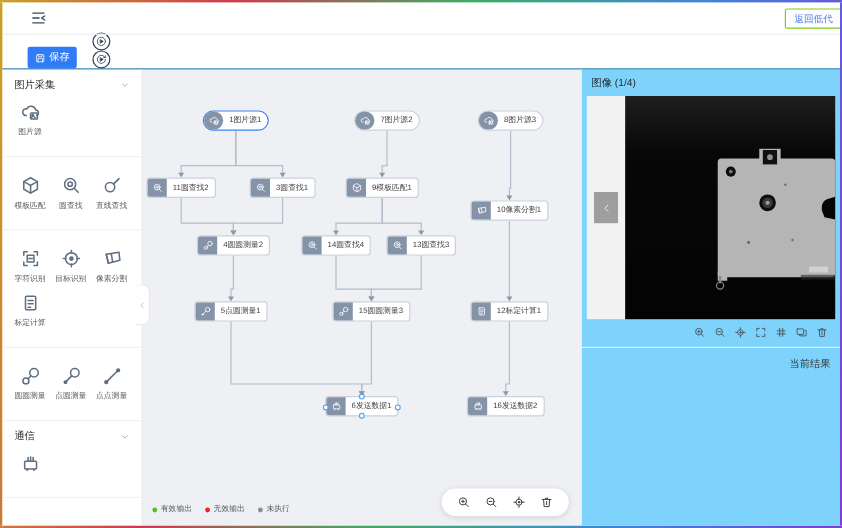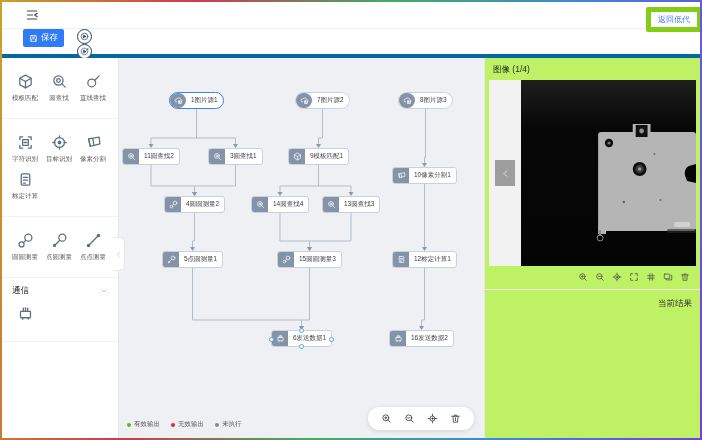--- a/index.html
+++ b/index.html
@@ -6,24 +6,24 @@
   html,body { width:702px; height:440px; overflow:hidden; background:#fff;
     font-family:"Liberation Sans", sans-serif; }
   .frame { position:absolute; inset:0; width:702px; height:440px; background:#fff;
     border:2px solid transparent;
     border-image:linear-gradient(100deg,#c9a227,#cf3a4f,#3fae62,#3f87d9,#7a3fd9) 1; overflow:hidden;
     display:flex; flex-direction:column; }
   
   .hdr { height:27px; flex:0 0 27px; border-bottom:1px solid #f0f0f0; position:relative;
     display:flex; align-items:center; }
   .hamburger { margin-left:23px; width:14px; height:14px; color:#3a4a5a; }
-  .back-btn { position:absolute; right:-2px; top:5px; border:5px solid #84cc16; color:#4c7df0;
+  .back-btn { position:absolute; right:-2px; top:5px; border:1px solid #84cc16; color:#4c7df0;
     background:#fdfdff; border-radius:2px; font-size:8px; padding:2px 7px; white-space:nowrap; }
   
-  .tbar { height:29px; flex:0 0 29px; border-bottom:4px solid #0369a1; display:flex; align-items:flex-start; }
+  .tbar { height:29px; flex:0 0 29px; border-bottom:1px solid #0369a1; display:flex; align-items:flex-end; }
   .save-btn { margin-left:21px; height:18px; background:#2f7cf6; color:#fff; border:none; border-radius:2px;
     font-size:8.5px; display:flex; align-items:center; gap:3px; padding:0 6px; }
   .save-btn .ic { width:9px; height:9px; }
   .circ-btn { width:15px; height:15px; border-radius:50%; border:1.2px solid #2b3f5c; color:#2b3f5c;
     background:#fff; margin-left:13px; display:flex; align-items:center; justify-content:center; padding:0; }
   .circ-btn .ic { width:9px; height:9px; }
   
   .main { flex:1; display:flex; position:relative; min-height:0; }
   
   .sidebar { width:117px; flex:0 0 117px; background:#fff; border-right:1px solid #e8e8e8; overflow:hidden; }
@@ -53,21 +53,21 @@
   .node.selected { border-color:#3b82f6; }
   .port { position:absolute; width:5px; height:5px; border-radius:50%; background:#fff; border:1px solid #55a7f0; }
   .legend { position:absolute; left:8px; bottom:9px; display:flex; gap:11px; align-items:center; }
   .leg-item { display:flex; align-items:center; gap:3px; }
   .leg-dot { width:4px; height:4px; border-radius:50%; }
   .leg-lbl { font-size:6.5px; color:#595959; }
   .zoom-pill { position:absolute; right:10px; bottom:8px; background:#fff; border-radius:13px;
     box-shadow:0 1px 5px rgba(0,0,0,.13); padding:6px 13px; display:flex; gap:12px; align-items:center; }
   .zoom-pill .tool { width:11px; height:11px; color:#3a3f44; }
   
-  .rpanel { width:216px; flex:0 0 216px; background:#bef264; border-left:1px solid #e8e8e8;
+  .rpanel { width:216px; flex:0 0 216px; background:#7dd3fc; border-left:1px solid #e8e8e8;
     display:flex; flex-direction:column; }
   .rp-title { font-size:8.5px; color:#262626; padding:6px 8px 4px 8px; }
   .viewer { height:186px; flex:0 0 186px; margin:0 4px; display:flex; }
   .v-strip { width:32px; flex:0 0 32px; background:#f2f2f2; display:flex; align-items:center; justify-content:center; }
   .v-nav { width:20px; height:26px; background:#9e9e9e; border:none; color:#fff;
     display:flex; align-items:center; justify-content:center; }
   .v-nav .ic { width:9px; height:9px; }
   .v-img { flex:1; background:linear-gradient(180deg,#1e1e1e 0%,#070707 26%,#040404 100%); position:relative; overflow:hidden; }
   .v-img svg { position:absolute; inset:0; width:100%; height:100%; }
   .rp-tools { display:flex; justify-content:flex-end; gap:7px; padding:6px 10px 0 0; }
@@ -123,20 +123,43 @@
             </svg>
           </span>
         </button>
       </span>
   </div>
 
   <div class="main">
 
     <aside class="sidebar">
       <div id="sidebar-sections">
+          <div class="sec">
+    <div class="sec-h">
+      <span class="lbl">图片采集</span>
+      <span class="chev">
+                <svg viewBox="0 0 24 24" fill="none" stroke="currentColor" stroke-width="1.8" stroke-linecap="round" stroke-linejoin="round">
+                  <path d="M6,9 L12,15 L18,9"></path>
+                </svg>
+              </span>
+    </div>
+    <div class="sec-items">
+    <div class="sitem">
+      <span class="ic">
+                  <svg viewBox="0 0 24 24" fill="none" stroke="currentColor" stroke-width="1.8" stroke-linecap="round" stroke-linejoin="round">
+                    <path d="M7,16 a4,4 0 1 1 .6-7.9 A5.5,5.5 0 0 1 18,9.5 a3.3,3.3 0 0 1 1,6.4"></path>
+                    <rect x="12" y="13" width="8" height="7" rx="1"></rect>
+                    <circle cx="14.5" cy="15.5" r=".9" fill="currentColor"></circle>
+                    <path d="M12,19 l3-2.5 l2.5,2"></path>
+                  </svg>
+                </span>
+      <span class="slbl">图片源</span>
+    </div>
+            </div>
+          </div>
           <div class="sec">
     <div class="sec-items">
     <div class="sitem">
       <span class="ic">
                   <svg viewBox="0 0 24 24" fill="none" stroke="currentColor" stroke-width="1.8" stroke-linecap="round" stroke-linejoin="round">
                     <path d="M12,3 L20,7.5 V16.5 L12,21 L4,16.5 V7.5 Z"></path>
                     <path d="M4,7.5 L12,12 L20,7.5"></path>
                     <path d="M12,12 V21"></path>
                   </svg>
                 </span>

